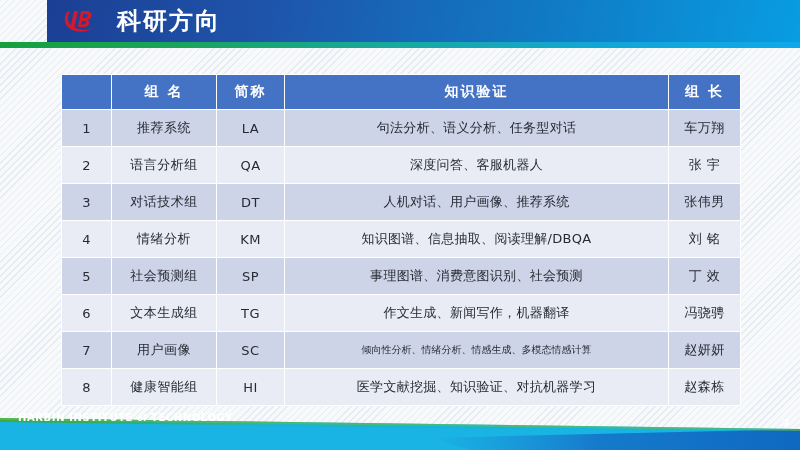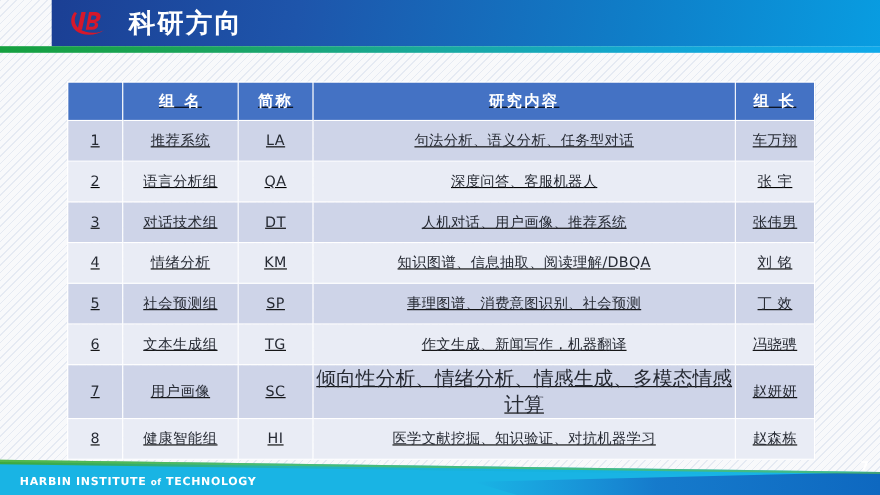--- a/index.html
+++ b/index.html
@@ -73,21 +73,20 @@
     font-family: "DejaVu Sans", "Liberation Sans", sans-serif;
   }
 
   
   .table-wrap {
     position: absolute;
     left: 61px;
     top: 74px;
     width: 679px;
     z-index: 3;
-    text-decoration: underline;
   }
   table.grid {
     width: 679px;
     border-collapse: collapse;
     table-layout: fixed;
   }
   table.grid td, table.grid th {
     border: 1px solid #ffffff;
     padding: 0;
     height: 36px;
@@ -110,36 +109,36 @@
     letter-spacing: 0;
   }
   tr.row-odd td { background: #ced4e8; }
   tr.row-even td { background: #e9ecf5; }
 
   td.c-idx   { font-size: 13px; }
   td.c-name  { font-size: 13px; letter-spacing: 0.5px; }
   td.c-abbr  { font-size: 13px; letter-spacing: 0.5px; }
   td.c-desc  { font-size: 13px; letter-spacing: 0.3px; }
   td.c-lead  { font-size: 13px; letter-spacing: 0.5px; }
-  td.c-desc.tight { font-size: 18px; letter-spacing: 0; }
+  td.c-desc.tight { font-size: 10px; letter-spacing: 0; }
 
   
   .footer {
     position: absolute;
     left: 0; bottom: 0;
     width: 800px;
     height: 44px;
     z-index: 4;
     overflow: hidden;
   }
   .footer svg { display: block; }
   .footer-text {
     position: absolute;
     left: 18px;
-    bottom: 6px;
+    bottom: 27px;
     color: #ffffff;
     font-size: 10px;
     font-weight: bold;
     letter-spacing: 0.6px;
     white-space: nowrap;
     z-index: 6;
     font-family: "DejaVu Sans", "Liberation Sans", sans-serif;
   }
   .footer-text .small {
     font-size: 8px;
@@ -187,21 +186,21 @@
         <col style="width:105px">
         <col style="width:68px">
         <col style="width:384px">
         <col style="width:72px">
       </colgroup>
       <thead>
         <tr>
           <th class="blank"></th>
           <th>组 名</th>
           <th>简称</th>
-          <th>研究内容</th>
+          <th>知识验证</th>
           <th>组 长</th>
         </tr>
       </thead>
       <tbody>
         <tr class="row-odd">
           <td class="c-idx">1</td>
           <td class="c-name">推荐系统</td>
           <td class="c-abbr">LA</td>
           <td class="c-desc">句法分析、语义分析、任务型对话</td>
           <td class="c-lead">车万翔</td>

